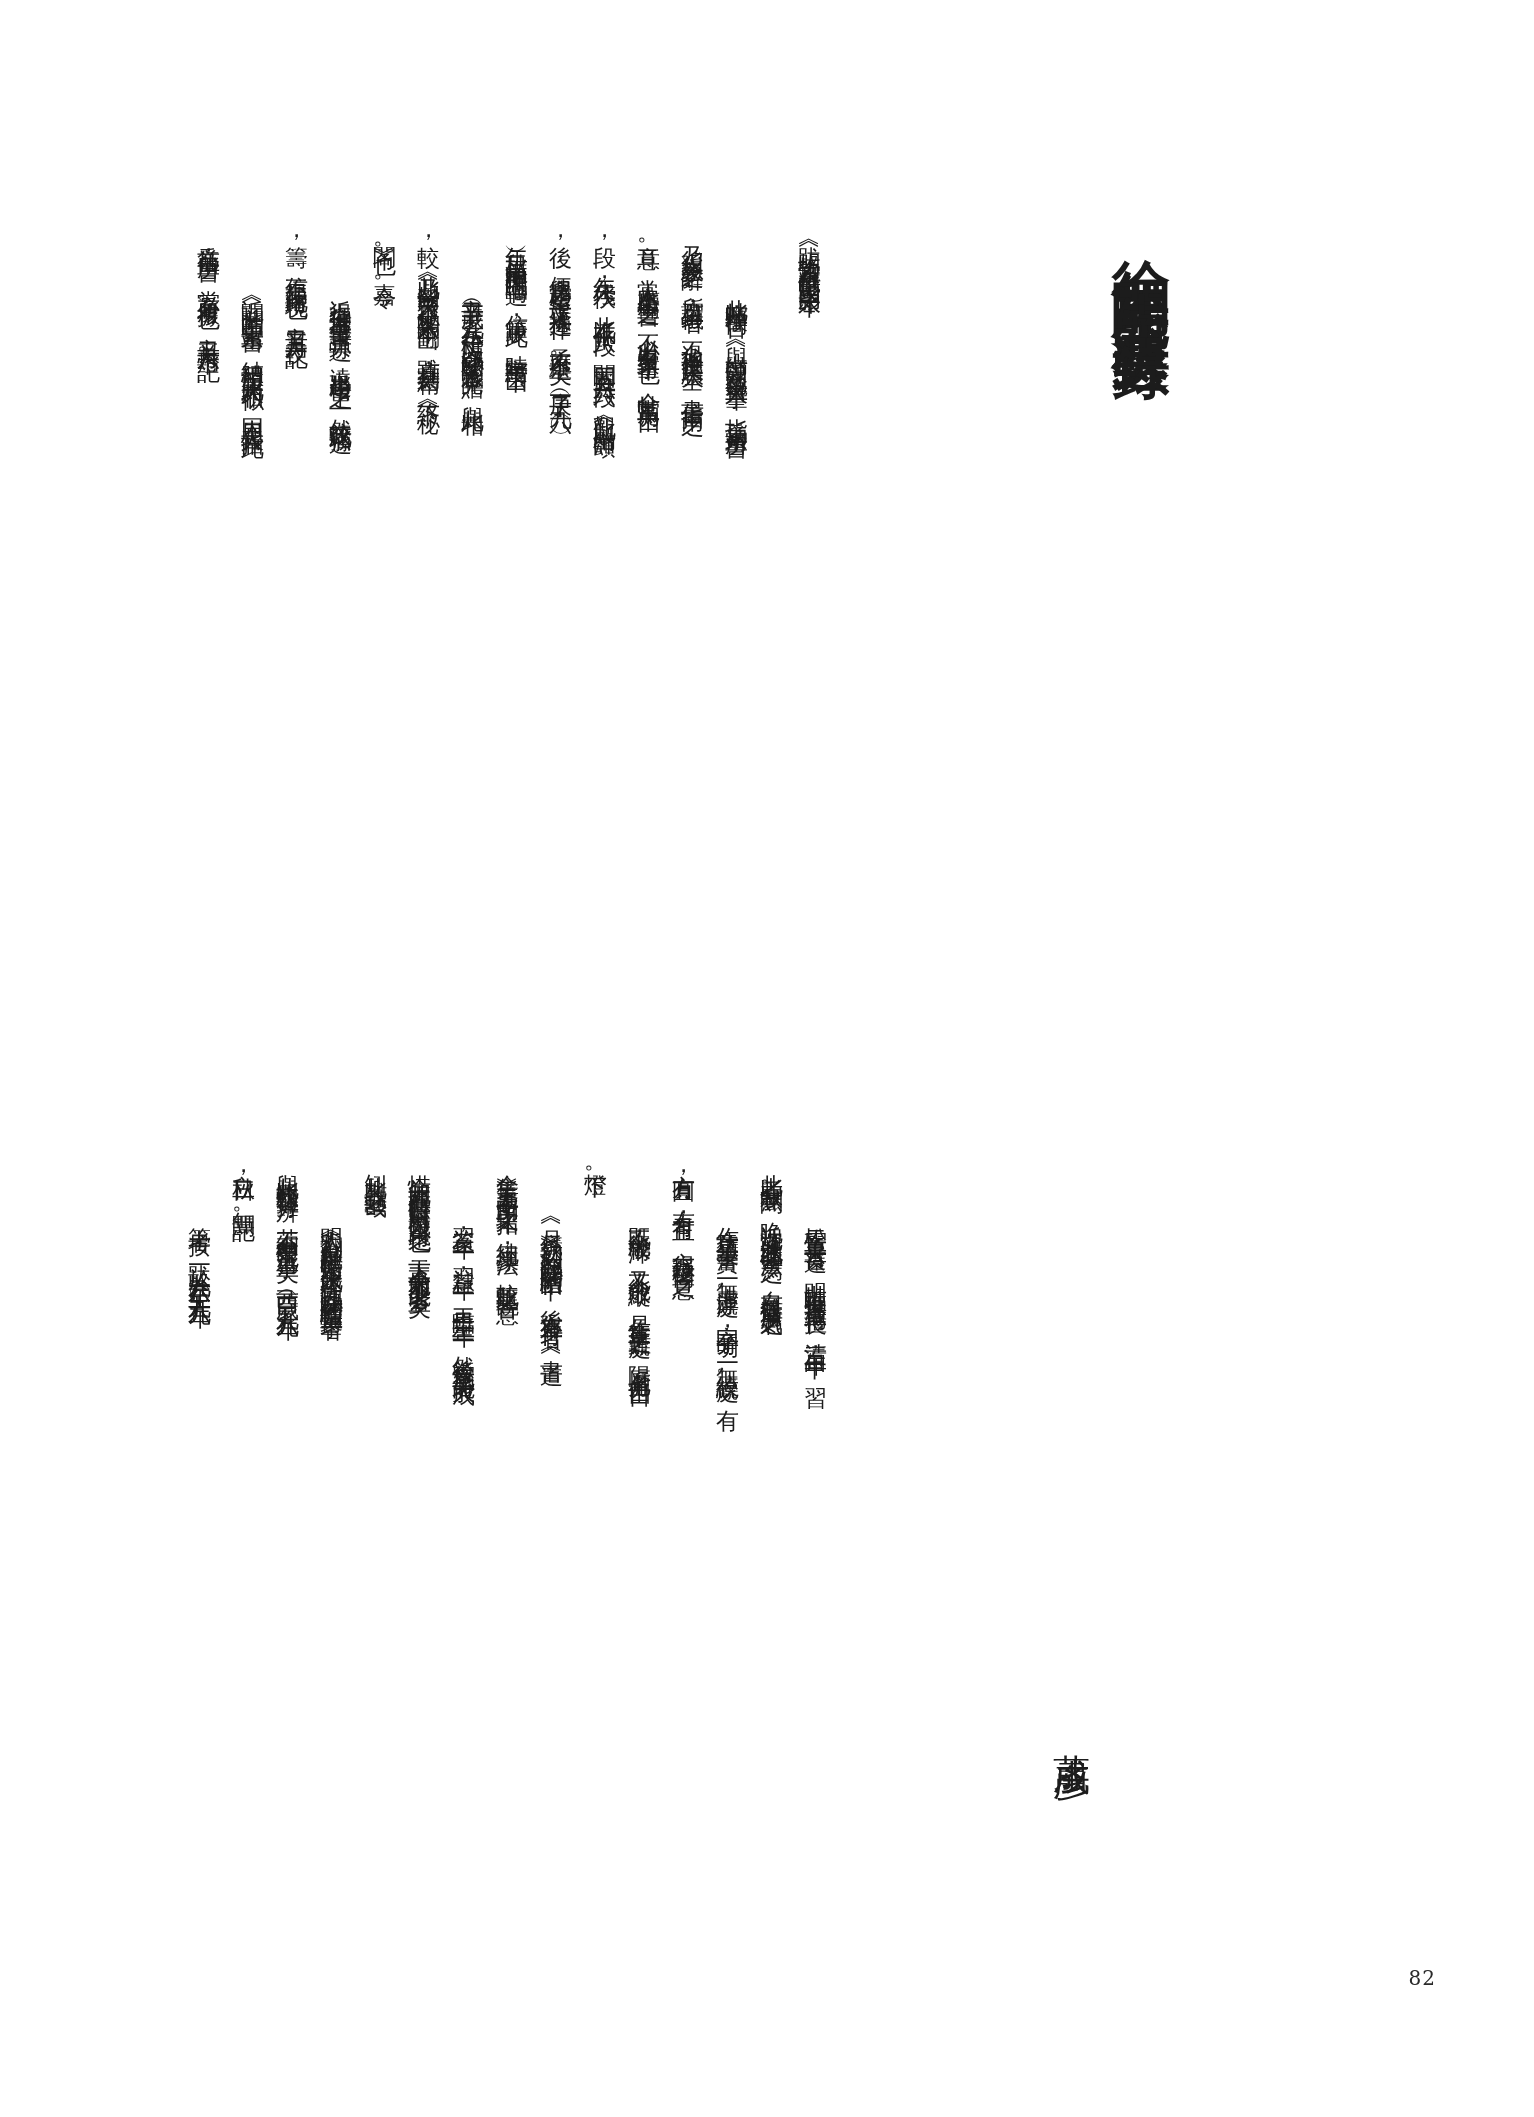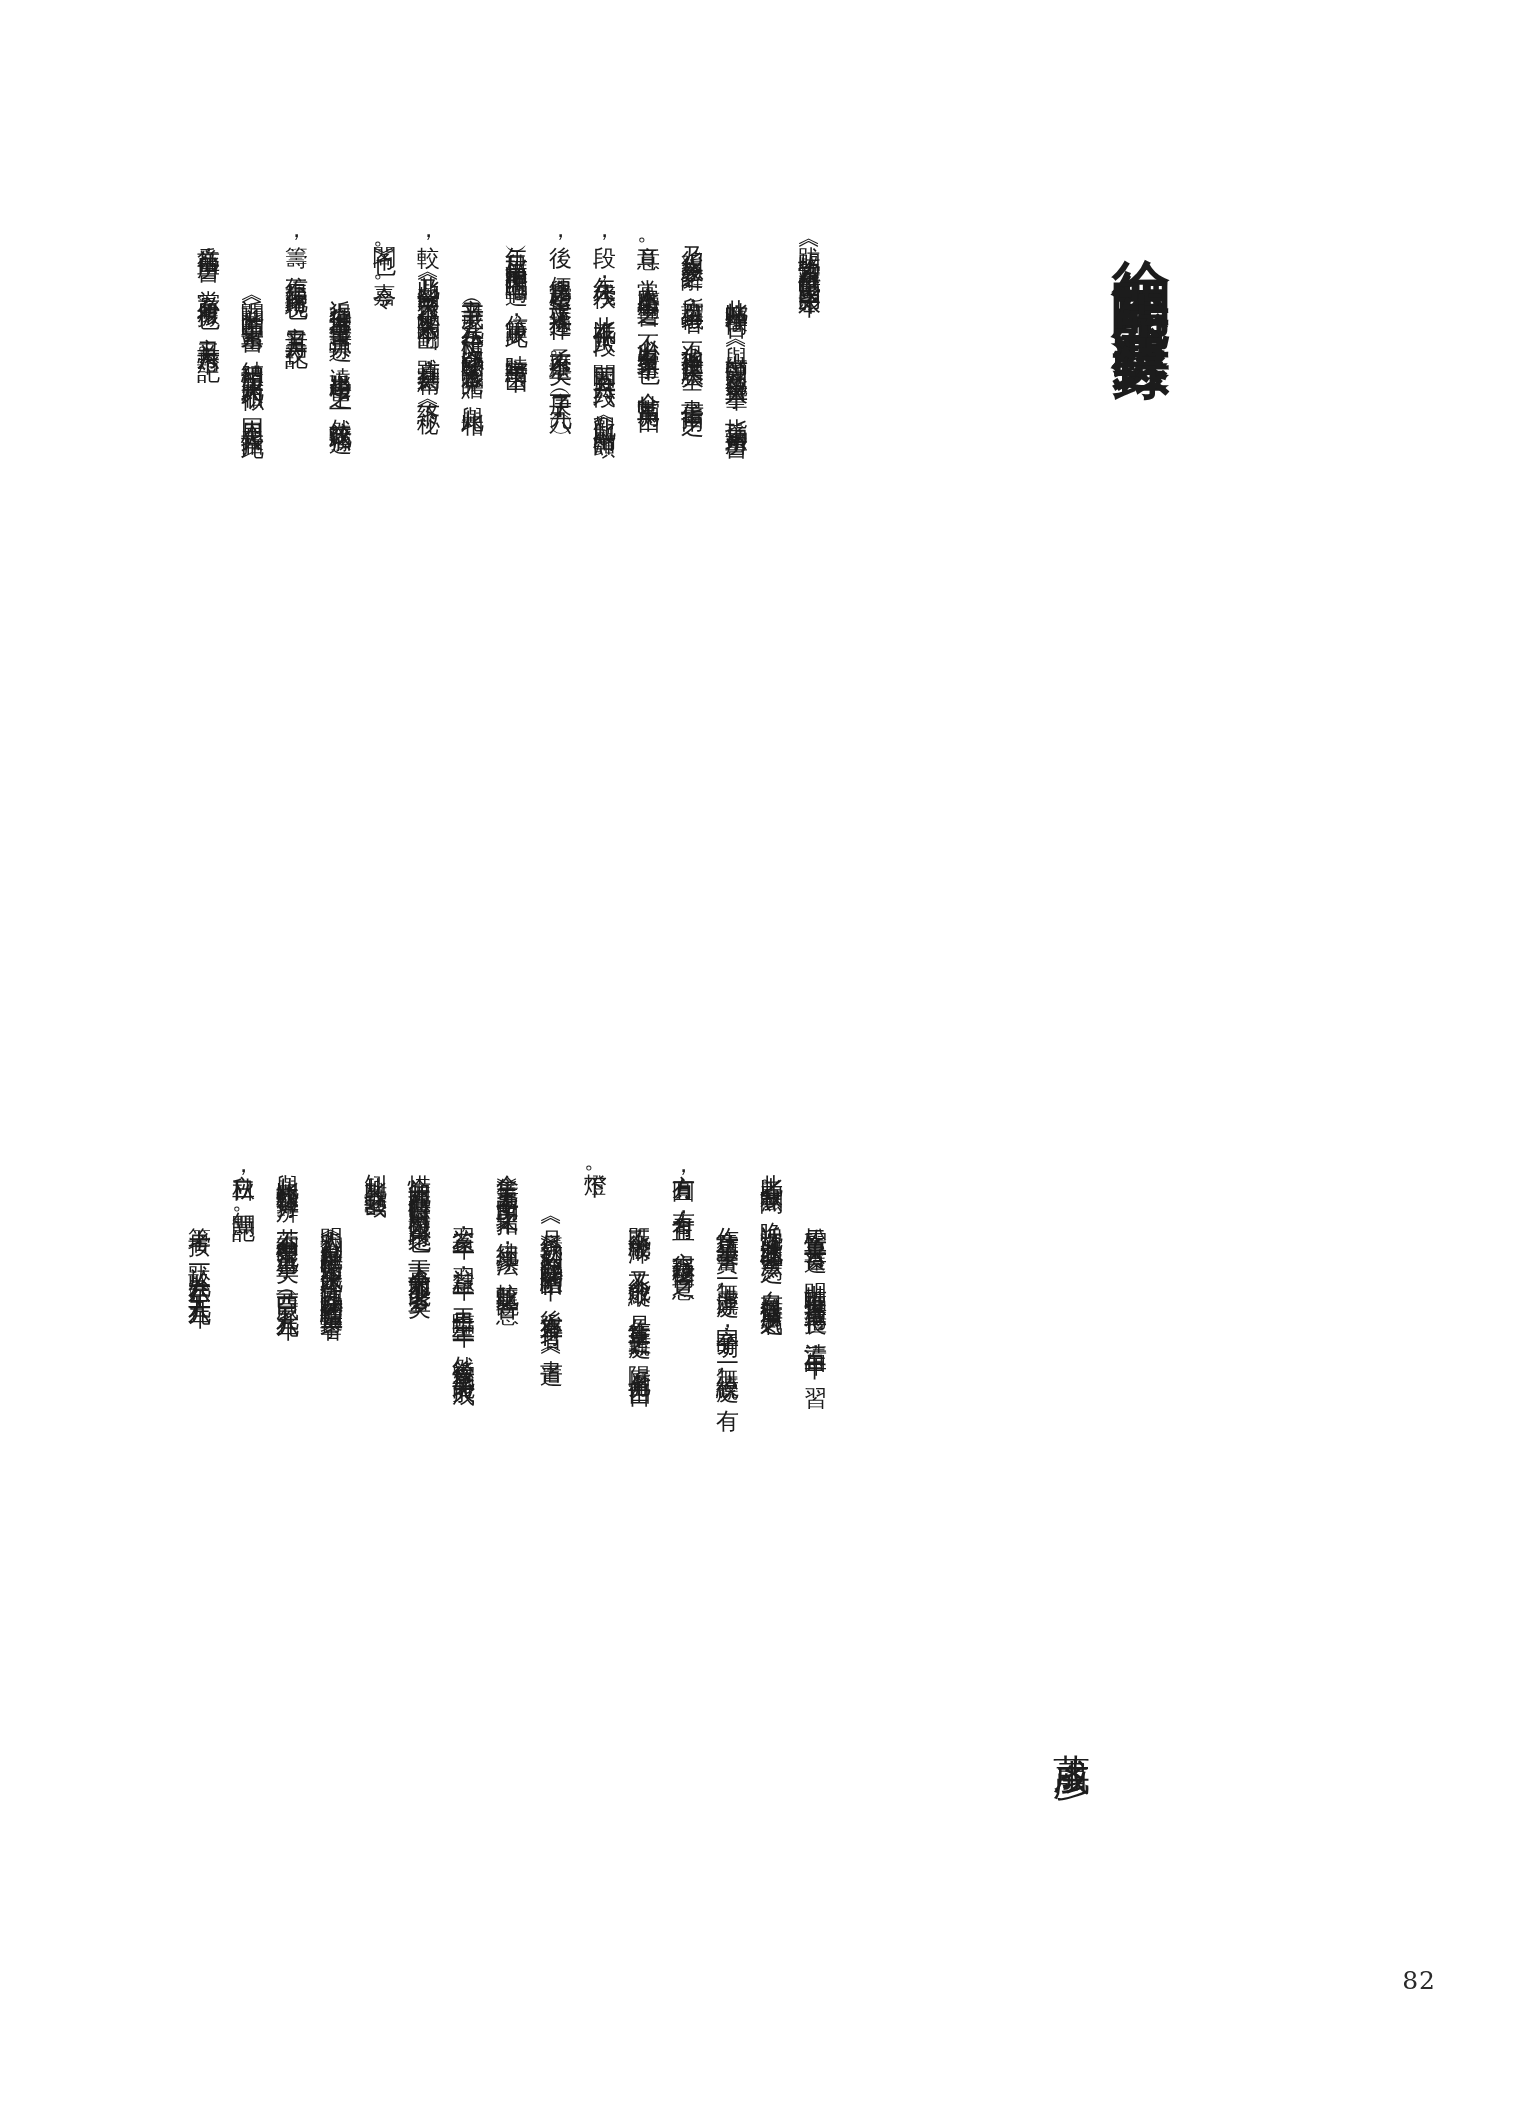--- a/index.html
+++ b/index.html
@@ -51,21 +51,21 @@
     margin: 0;
     line-height: 44px;      
     white-space: nowrap;
   }
   .vcol.indent { text-indent: 53px; }   
   .heading-col { margin-block-end: 29px; } 
   .page-number {
     position: absolute;
     top: 1966px;
     right: 98px;
-    font-size: 25px;
+    font-size: 20px;
     letter-spacing: 1px;
     color: #2a2a2a;
   }
 </style>
 </head>
 <body>
 
 <div id="page">
 
   <h1 class="article-title">徐無聞先生題跋選録</h1>

